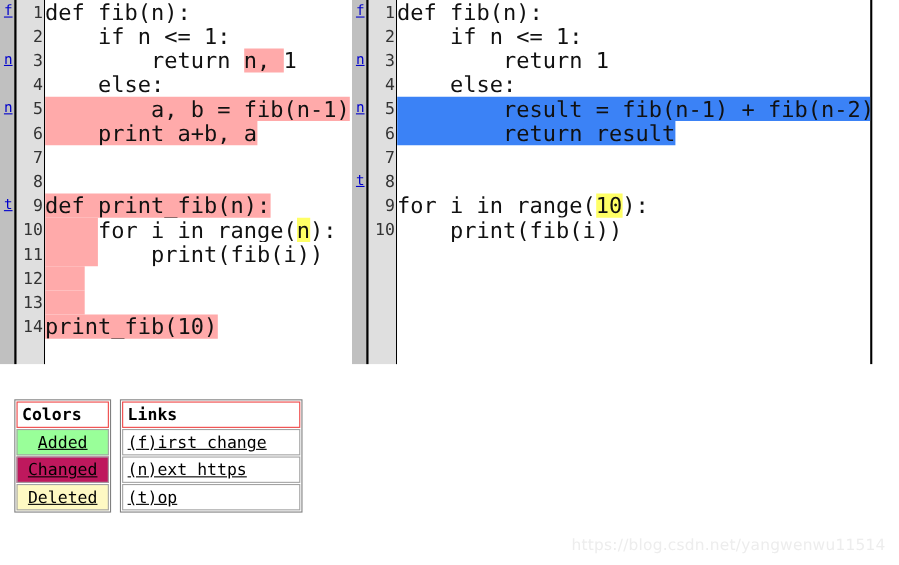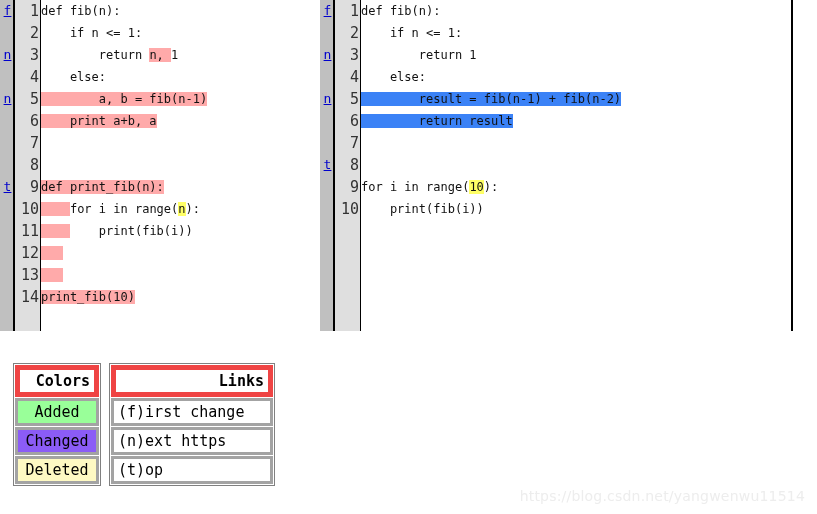--- a/index.html
+++ b/index.html
@@ -84,21 +84,21 @@
   .code-col {
     flex: 1 1 auto;
     background: #ffffff;
     overflow: hidden;
     position: relative;
   }
   .code-col .cl {
     height: 22px;
     line-height: 22px;
     font-family: "DejaVu Sans Mono", monospace;
-    font-size: 12px;
+    font-size: 20px;
     color: #111111;
     white-space: pre;
     overflow: hidden;
   }
   .code-col .cl span { white-space: pre; }
 
   .hl-add { background: #3b82f6; }
   .hl-chg { background: #ffff66; }
   .hl-del { background: #ffaaaa; }
 
@@ -124,35 +124,36 @@
   }
   table.legend {
     border-collapse: separate;
     border-spacing: 1px;
     border: 1px solid #808080;
     background: #ffffff;
     font-family: "DejaVu Sans Mono", monospace;
     font-size: 15px;
   }
   table.legend td {
-    border: 3px solid #a3a3a3;
+    border: 1px solid #a3a3a3;
     padding: 2px 4px;
     height: 20px;
     box-sizing: border-box;
     white-space: pre;
+    text-decoration: underline;
   }
   table.legend th {
-    border: 5px solid #ef4444;
+    border: 1px solid #ef4444;
     padding: 2px 4px;
     height: 20px;
     box-sizing: border-box;
     font-family: "DejaVu Sans Mono", monospace;
     font-size: 15px;
     font-weight: bold;
-    text-align: right;
+    text-align: left;
     white-space: pre;
   }
   .legend.colors td { text-align: center; width: 84px; }
   .legend.links  td { text-align: left;   width: 162px; }
   .legend.links  th { width: 162px; }
 
   
   .watermark {
     position: absolute;
     right: 12px;
@@ -258,21 +259,21 @@
 <div class="legend-area">
   <table class="legend colors">
     <tbody id="legend-colors-body">
         <tr>
           <th>Colors</th>
         </tr>
         <tr>
           <td style="background: rgb(153, 255, 153);">Added</td>
         </tr>
         <tr>
-          <td style="background: #8b5cf6;">Changed</td>
+          <td style="background: #be185d;">Changed</td>
         </tr>
         <tr>
           <td style="background: #fef9c3;">Deleted</td>
         </tr>
       </tbody>
   </table>
   <table class="legend links">
     <tbody id="legend-links-body">
         <tr>
           <th>Links</th>

